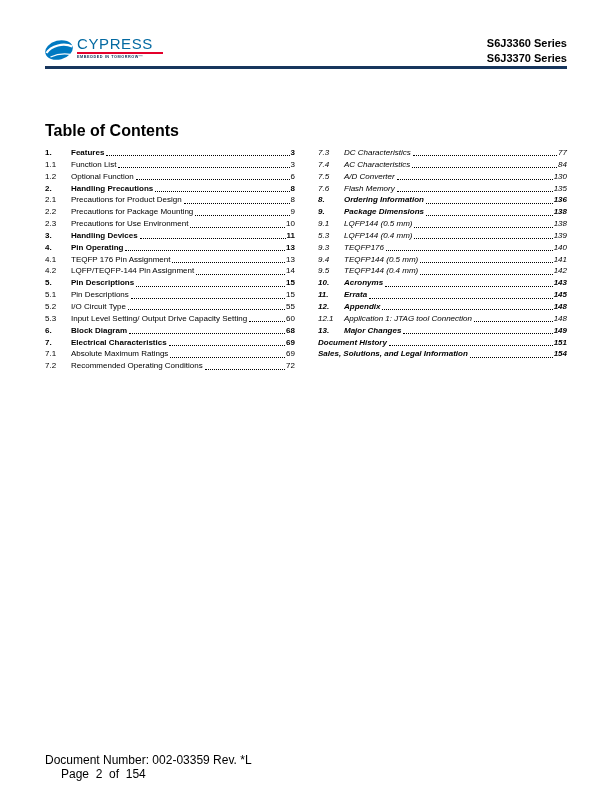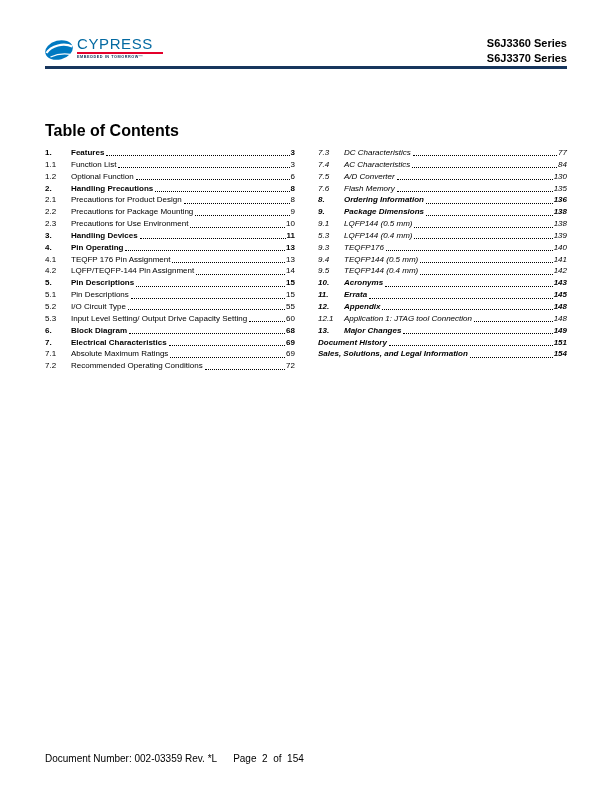--- a/index.html
+++ b/index.html
@@ -34,21 +34,21 @@
   .toc-row { display:flex; height:11.85px; font-size:8px; line-height:11.8px; }
   .toc-row.bold { font-weight:bold; }
   .toc-num   { flex:none; width:26px; }
   .toc-label { flex:none; white-space:nowrap; }
   .toc-leader{ flex:1 1 auto; min-width:4px; border-bottom:1px dotted #000;
                margin:0 1px 2.4px 2px; }
   .toc-page  { flex:none; }
 
   
   footer { position:absolute; left:45px; top:753px; width:522px;
-           display:flex; font-size:10px; }
+           display:flex; justify-content:space-between; font-size:12px;flex-direction:column; }
   .pre { white-space:pre;margin-left:16px; }
 </style>
 </head>
 <body>
 
 <div class="page">
 
   <div class="logo">
     <svg width="30" height="24" viewBox="0 0 30 24" aria-hidden="true">
       <ellipse cx="15" cy="12" rx="14" ry="9.5" fill="#0079c1" transform="rotate(-14 15 12)"></ellipse>

